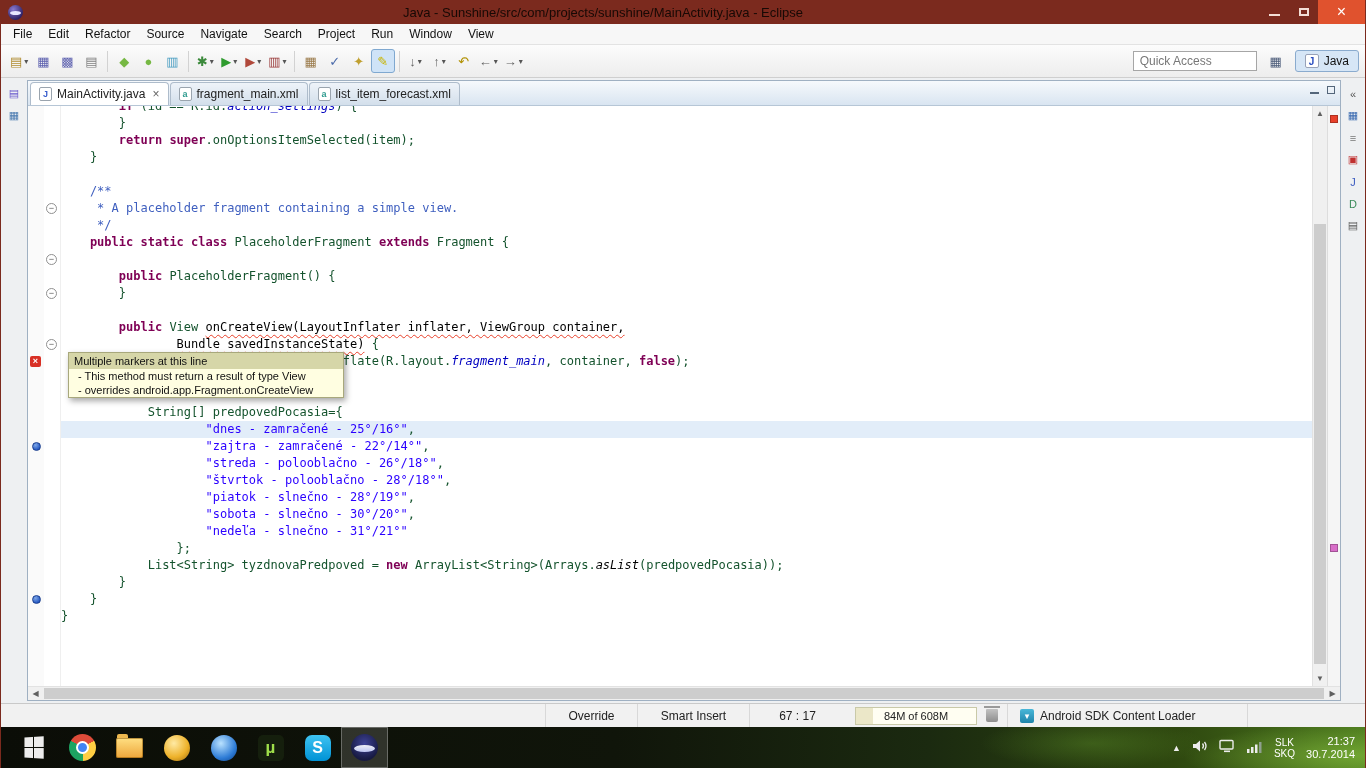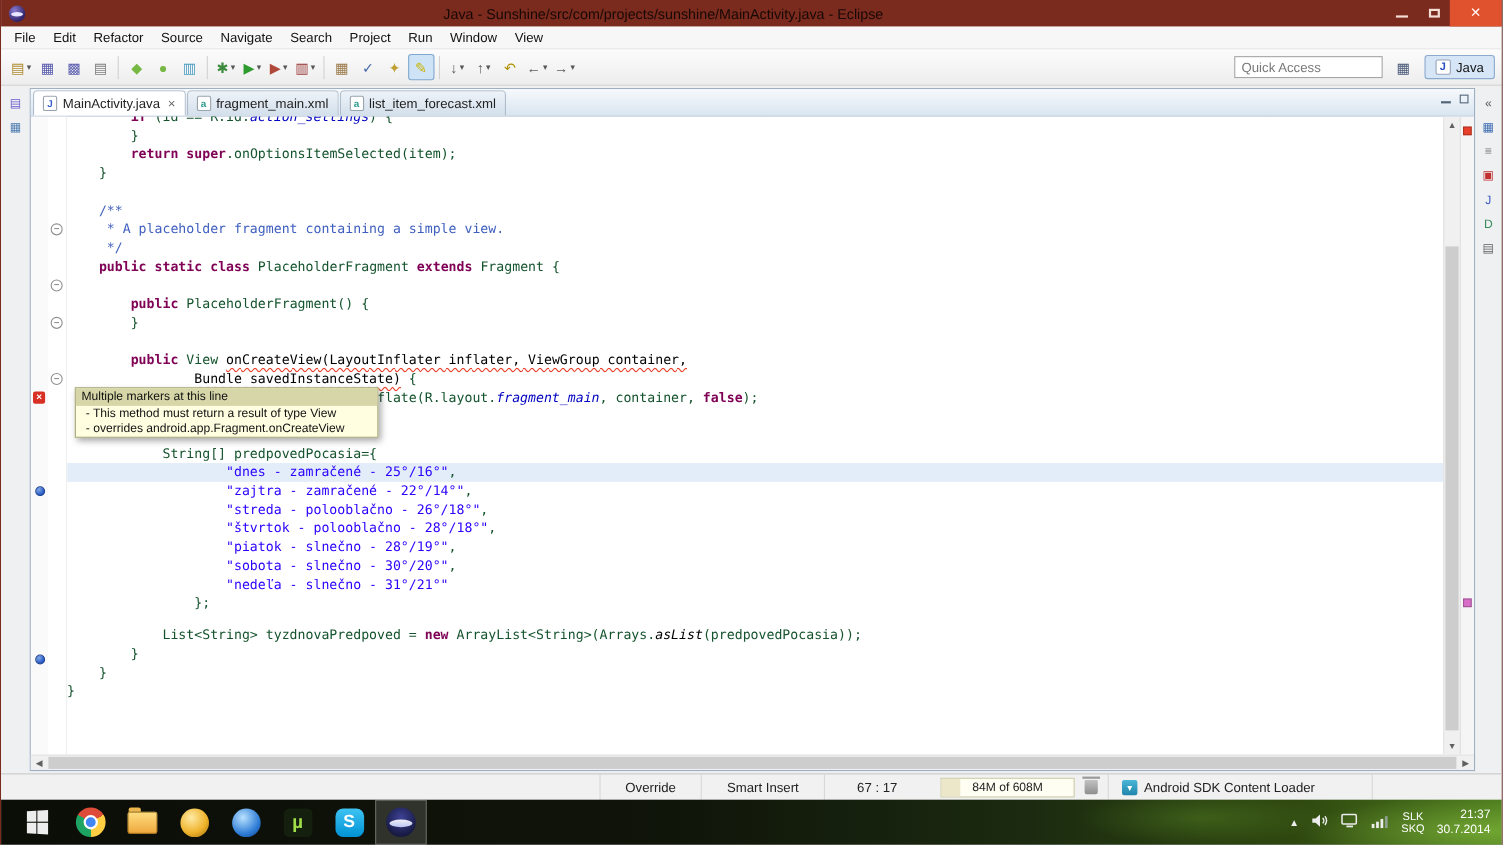--- a/index.html
+++ b/index.html
@@ -22,21 +22,21 @@
   .menubar{height:21px;background:#f7f7f7;border-bottom:1px solid #e3e3e3;display:flex;align-items:center;padding-left:4px;flex:0 0 auto}
   .menu-item{padding:0 8px;height:100%;display:flex;align-items:center;color:#111}
   .toolbar{height:33px;background:linear-gradient(#fcfcfc,#ededed);border-bottom:1px solid #cfcfcf;display:flex;align-items:center;padding:0 6px;flex:0 0 auto}
   .toolbuttons{display:flex;align-items:center}
   .tbtn{height:24px;min-width:24px;padding:0 2px;border-radius:3px;border:1px solid transparent;display:flex;align-items:center;justify-content:center}
   .tbtn.pressed{background:#cfe3f7;border-color:#7fa8d0}
   .tg{font-size:13px;line-height:1}
   .tdd{font-size:8px;color:#555;margin-left:2px}
   .tsep{width:1px;height:21px;background:#d2d2d2;margin:0 4px}
   .toolbar-right{margin-left:auto;display:flex;align-items:center;gap:7px}
-  .quick-access{width:135px;height:20px;border:1px solid #a6a6a6;padding:0 6px;font-family:"Liberation Sans",sans-serif;font-size:12px;background:#fff;color:#333}
+  .quick-access{width:124px;height:20px;border:1px solid #a6a6a6;padding:0 6px;font-family:"Liberation Sans",sans-serif;font-size:12px;background:#fff;color:#333}
   .quick-access::placeholder{color:#777}
   .persp-open{width:24px;height:22px;display:flex;align-items:center;justify-content:center;color:#4a5a78;font-size:13px}
   .persp-java{display:flex;align-items:center;gap:5px;height:22px;padding:0 9px;background:#d6e6f6;border:1px solid #8aabce;border-radius:3px}
   .jbadge{width:14px;height:14px;background:#fff;border:1px solid #98a2b8;border-radius:2px;color:#2b4fc0;font-weight:bold;font-size:10px;display:flex;align-items:center;justify-content:center}
 
   
   .workbench{flex:1;display:flex;min-height:0;background:#eef0f2}
   .trim{width:26px;display:flex;flex-direction:column;align-items:center;padding-top:6px;gap:3px;flex:0 0 auto}
   .trim.right{width:24px}
   .trim-btn{width:20px;height:19px;display:flex;align-items:center;justify-content:center;font-size:11px;border-radius:3px}
@@ -308,21 +308,21 @@
             <div class="code-line" style="padding-left: 0ch;">&nbsp;</div>
             <div class="code-line" style="padding-left: 12ch;"><span class="tok-d">String[] predpovedPocasia={</span></div>
             <div class="code-line current" style="padding-left: 20ch;"><span class="tok-s">"dnes - zamračené - 25°/16°"</span><span class="tok-d">,</span></div>
             <div class="code-line" style="padding-left: 20ch;"><span class="tok-s">"zajtra - zamračené - 22°/14°"</span><span class="tok-d">,</span></div>
             <div class="code-line" style="padding-left: 20ch;"><span class="tok-s">"streda - polooblačno - 26°/18°"</span><span class="tok-d">,</span></div>
             <div class="code-line" style="padding-left: 20ch;"><span class="tok-s">"štvrtok - polooblačno - 28°/18°"</span><span class="tok-d">,</span></div>
             <div class="code-line" style="padding-left: 20ch;"><span class="tok-s">"piatok - slnečno - 28°/19°"</span><span class="tok-d">,</span></div>
             <div class="code-line" style="padding-left: 20ch;"><span class="tok-s">"sobota - slnečno - 30°/20°"</span><span class="tok-d">,</span></div>
             <div class="code-line" style="padding-left: 20ch;"><span class="tok-s">"nedeľa - slnečno - 31°/21°"</span></div>
             <div class="code-line" style="padding-left: 16ch;"><span class="tok-d">};</span></div>
-            <div class="code-line" style="padding-left: 12ch; margin-top: 12px;"><span class="tok-d">List&lt;String&gt; tyzdnovaPredpoved = </span><span class="tok-k">new</span><span class="tok-d"> ArrayList&lt;String&gt;(Arrays.</span><span class="tok-m">asList</span><span class="tok-d">(predpovedPocasia));</span></div>
+            <div class="code-line" style="padding-left: 12ch;"><span class="tok-d">List&lt;String&gt; tyzdnovaPredpoved = </span><span class="tok-k">new</span><span class="tok-d"> ArrayList&lt;String&gt;(Arrays.</span><span class="tok-m">asList</span><span class="tok-d">(predpovedPocasia));</span></div>
             <div class="code-line" style="padding-left: 8ch;"><span class="tok-d">}</span></div>
             <div class="code-line" style="padding-left: 4ch;"><span class="tok-d">}</span></div>
             <div class="code-line" style="padding-left: 0ch;"><span class="tok-d">}</span></div>
           </div>
         <div class="vscroll">
           <div class="varrow up">▲</div>
           <div class="vthumb"></div>
           <div class="varrow down">▼</div>
         </div>
         <div class="overview" id="overview">

